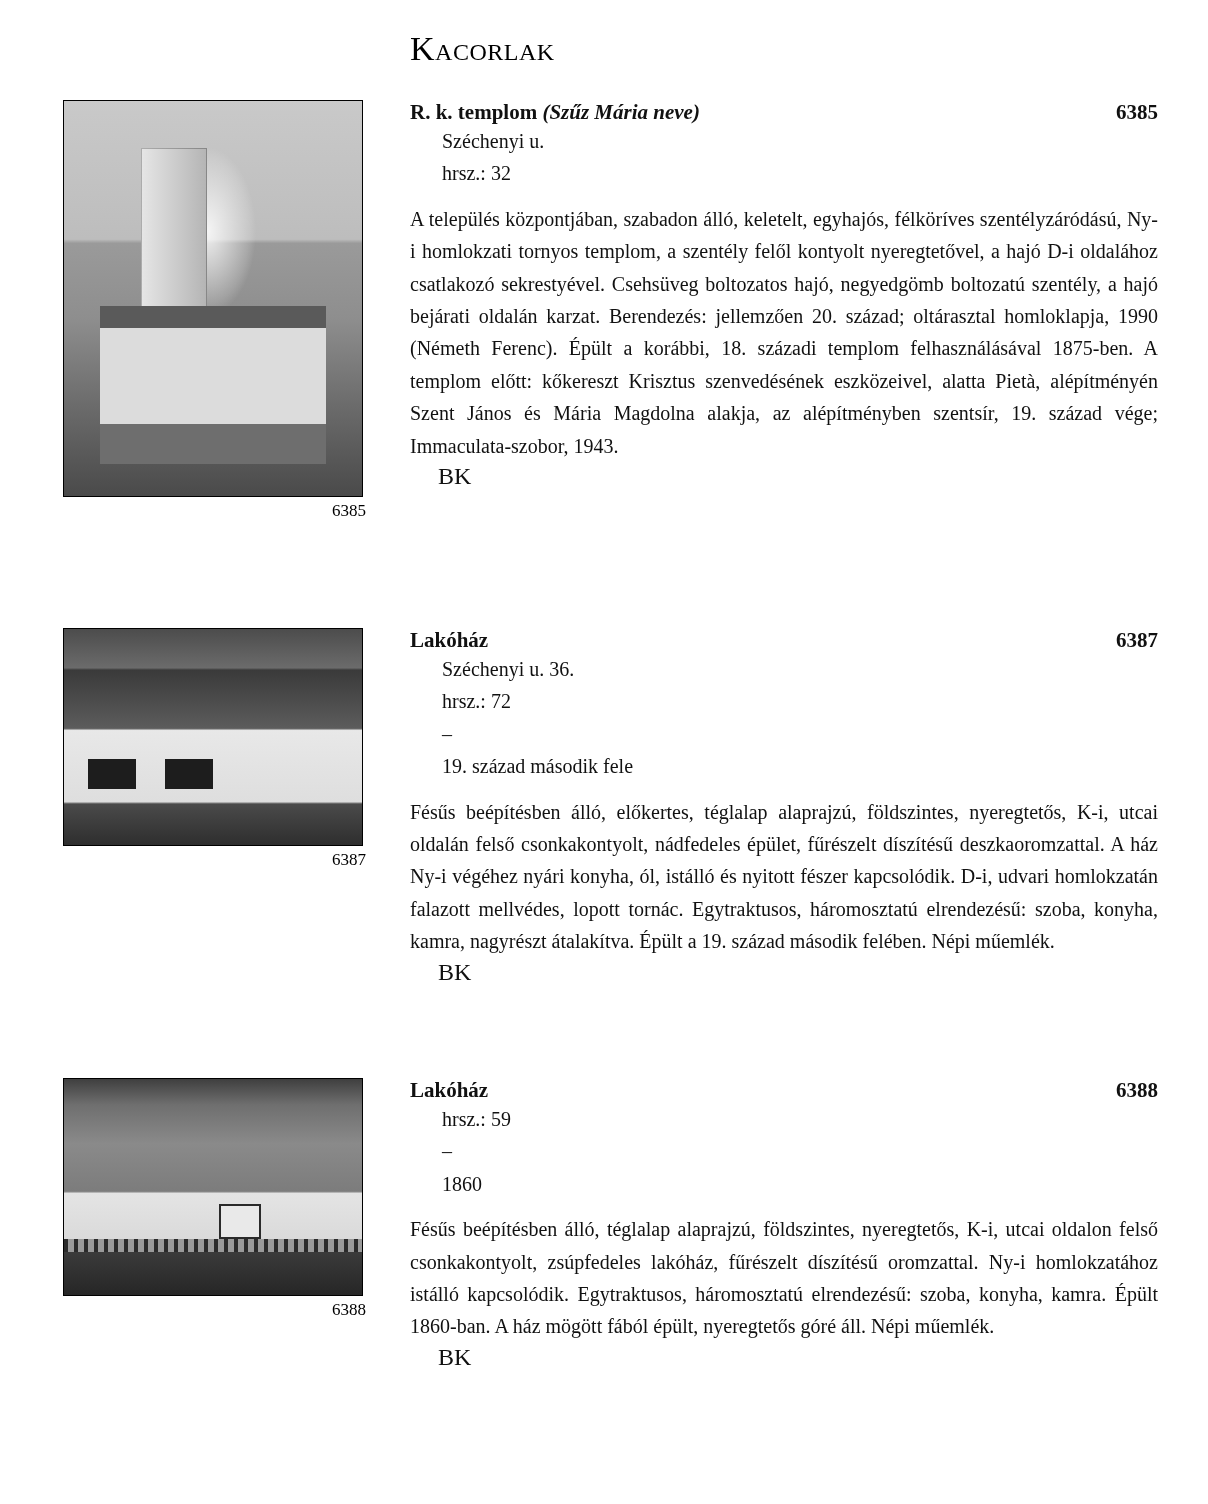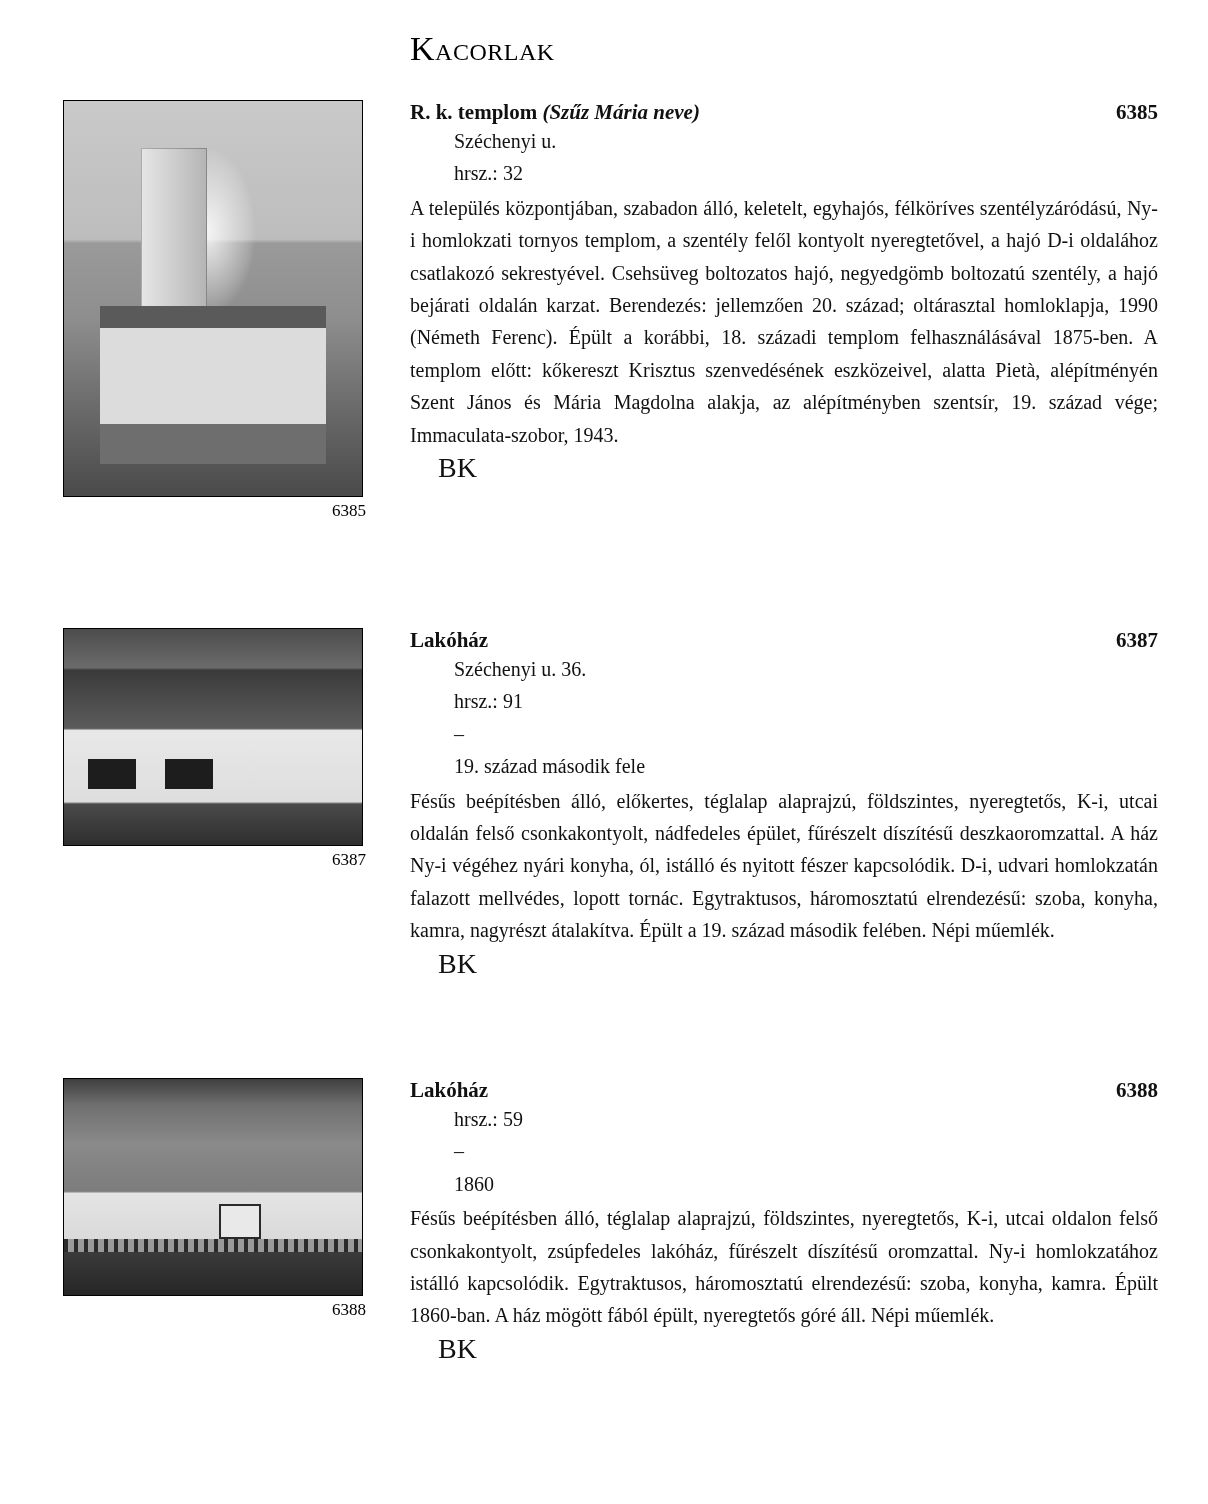--- a/index.html
+++ b/index.html
@@ -79,32 +79,32 @@
   .entry-name .dedication {
     font-weight: bold;
     font-style: italic;
   }
   .entry-id {
     font-weight: bold;
     font-size: 21px;
   }
   .meta-line {
     font-size: 20px;
-    margin-left: 44px;
+    margin-left: 32px;
     line-height: 1.62;
   }
   .body-text {
     font-size: 20px;
     line-height: 1.62;
     text-align: justify;
-    margin-top: 2px;
+    margin-top: 13px;
     hyphens: auto;
   }
   .author {
-    font-size: 28px;
+    font-size: 24px;
     margin-left: 28px;
     margin-top: 1px;
   }
   
   .ph-church {
     height: 395px;
     background:
       radial-gradient(ellipse 70px 120px at 48% 33%, rgba(255,255,255,0.85) 0%, rgba(255,255,255,0.15) 60%, rgba(0,0,0,0) 70%),
       linear-gradient(to bottom, #c9c9c9 0%, #bdbdbd 35%, #9a9a9a 36%, #8e8e8e 55%, #6a6a6a 78%, #4a4a4a 100%);
     position: relative;
@@ -219,21 +219,21 @@
       </div>
       <div class="entry-text-col">
         <div class="entry-head">
           <div class="entry-name">
             <span>Lakóház</span>
             <span class="dedication"></span>
           </div>
           <div class="entry-id">6387</div>
         </div>
         <div class="meta-line">Széchenyi u. 36.</div>
-        <div class="meta-line">hrsz.: 91</div>
+        <div class="meta-line">hrsz.: 72</div>
         <div class="meta-line">–</div>
         <div class="meta-line">19. század második fele</div>
         <div class="body-text">Fésűs beépítésben álló, előkertes, téglalap alaprajzú, földszintes, nyeregtetős, K-i, utcai oldalán felső csonkakontyolt, nádfedeles épület, fűrészelt díszítésű deszkaoromzattal. A ház Ny-i végéhez nyári konyha, ól, istálló és nyitott fészer kapcsolódik. D-i, udvari homlokzatán falazott mellvédes, lopott tornác. Egytraktusos, háromosztatú elrendezésű: szoba, konyha, kamra, nagyrészt átalakítva. Épült a 19. század második felében. Népi műemlék.</div>
         <div class="author">BK</div>
       </div>
     </div>
 
     <div class="entry" style="height:420px;">
       <div class="entry-photo-col">
         <div class="photo">

